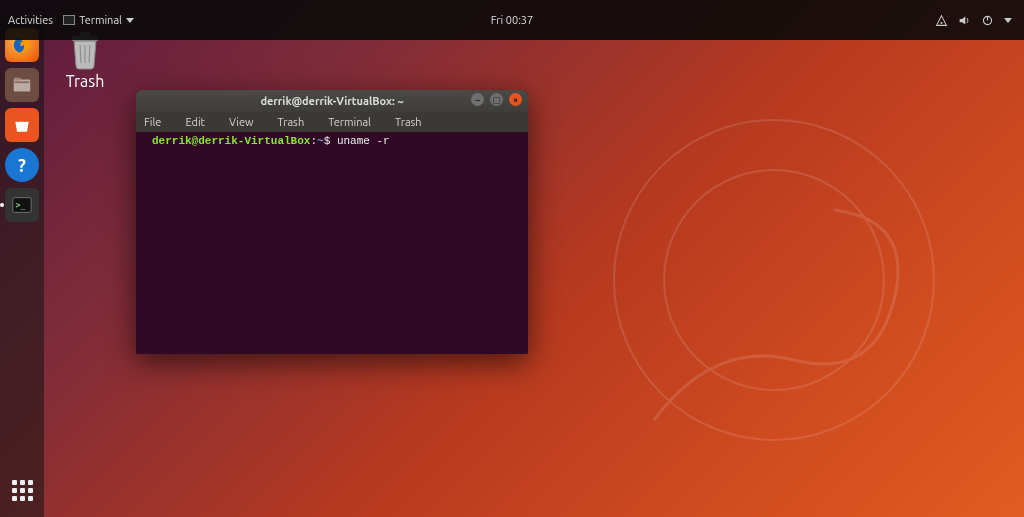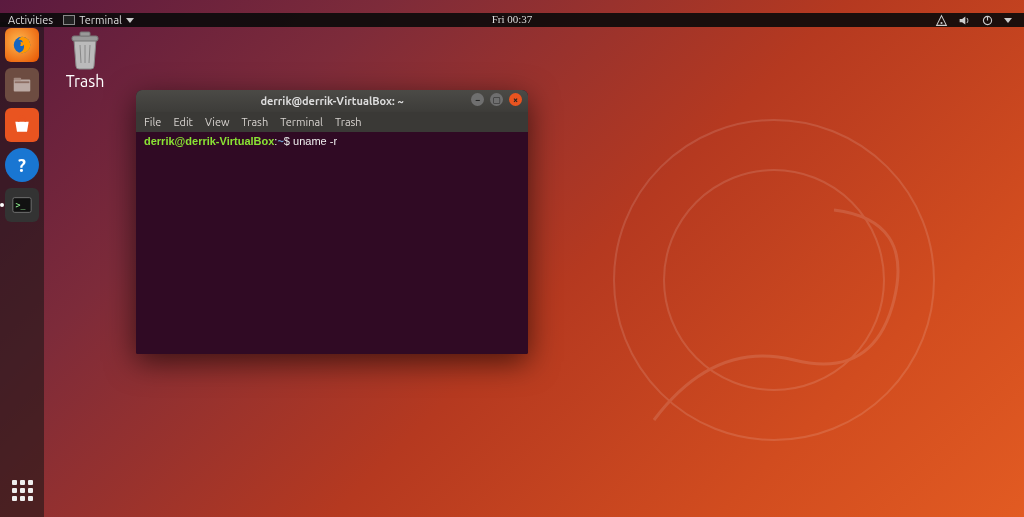--- a/index.html
+++ b/index.html
@@ -4,29 +4,28 @@
 <style>
   * { box-sizing: border-box; margin: 0; padding: 0; }
   html, body { width: 1024px; height: 517px; overflow: hidden; font-family: "Ubuntu", "DejaVu Sans", sans-serif; }
   body {
     background: linear-gradient(135deg, #5b1a3f 0%, #7d2b3a 25%, #b53920 55%, #d14c1f 80%, #e25b22 100%);
     position: relative;
     color: #fff;
   }
   
   .topbar {
-    position: absolute; top:0; left:0; right:0; height:14px;
+    position: absolute; top:0; left:0; right:0; height:40px;
     background: rgba(10,10,10,0.9);
-    display:flex; font-size:11px;
+    display:flex; align-items:center; font-size:11px;
     color:#ddd;
     z-index: 50;
-    margin-top: 13px;
   }
   .topbar .left { display:flex; align-items:center; gap:10px; padding-left:8px;}
-  .topbar .center { position:absolute; left:50%; transform:translateX(-50%);font-family:Liberation Serif, serif;}
+  .topbar .center { position:absolute; left:50%; transform:translateX(-50%);}
   .topbar .right { margin-left:auto; display:flex; align-items:center; gap:10px; padding-right:12px;}
   .topbar .app-ind { display:flex; align-items:center; gap:4px;}
   .topbar .app-ind .term-glyph { width:12px;height:10px;background:#222;border:1px solid #888;display:inline-block;}
   .tri-down { width:0;height:0;border-left:4px solid transparent;border-right:4px solid transparent;border-top:5px solid #ccc; display:inline-block;}
 
   
   .dock {
     position:absolute; top:22px; left:0; bottom:0; width:44px;
     background: rgba(20,20,20,0.55);
     display:flex; flex-direction:column; align-items:center; padding-top:6px; gap:6px;
@@ -61,26 +60,26 @@
   }
   .titlebar {
     height:22px; background:linear-gradient(#4b4a46,#3d3c39);
     display:flex; align-items:center; justify-content:center;
     position:relative; font-size:11px; color:#ddd; font-weight:bold;
   }
   .win-controls { position:absolute; right:6px; top:3px; display:flex; gap:6px;}
   .win-btn { width:13px;height:13px;border-radius:50%; display:flex;align-items:center;justify-content:center; font-size:9px; color:#222;}
   .win-min{background:#6f6f6f;} .win-max{background:#6f6f6f;} .win-close{background:#e95420;}
   .menubar {
-    height:20px; background:#3a3936; display:flex; align-items:center; gap:12px;
+    height:20px; background:#3a3936; display:flex; align-items:center; gap:24px;
     padding:0 8px; font-size:11px; color:#d7d3cf;
   }
   .term-body {
-    flex:1; background:#300a24; font-family:Liberation Sans, sans-serif;
-    font-size:11px; line-height:14px; padding:2px 8px; color:#eee;
+    flex:1; background:#300a24; font-family:Liberation Mono, monospace;
+    font-size:11px; line-height:14px; padding:2px 16px; color:#eee;
   }
   .prompt-user{color:#8ae234;font-weight:bold;}
   .prompt-colon{color:#eee;}
   .prompt-path{color:#729fcf;font-weight:bold;}
   .cmd{color:#eee;}
   .hl-line{background:#eeeeec;color:#2e3436;display:block;padding:0 2px;}
   .cursor{display:inline-block;width:6px;height:11px;background:#eee;vertical-align:text-bottom;margin-left:2px;}
 
   
   .tray-ico { display:inline-flex; align-items:center; }

